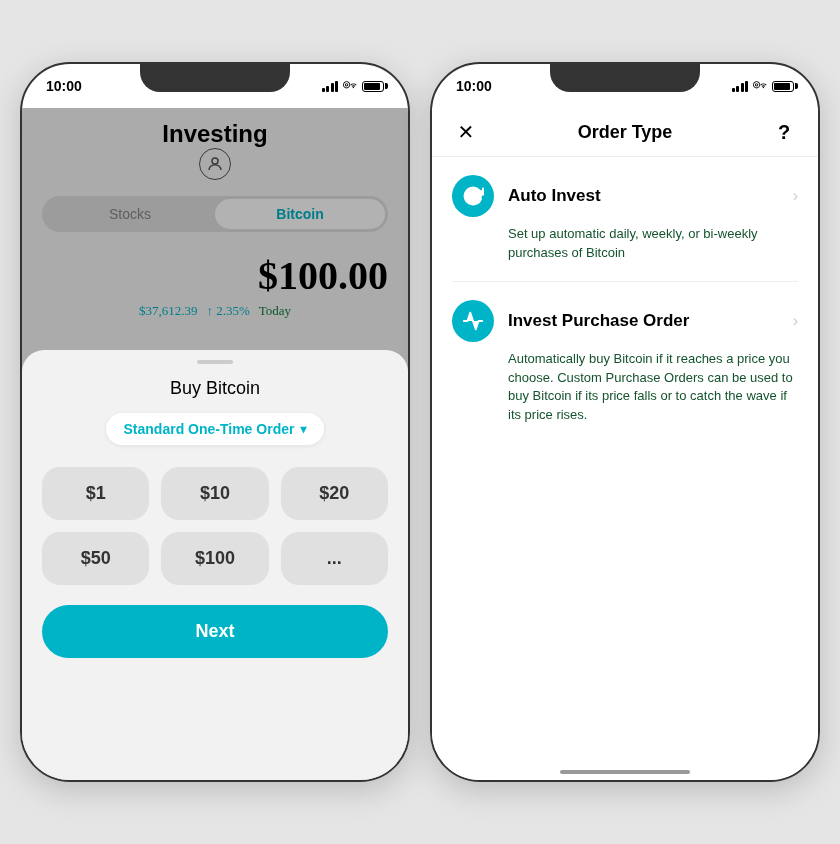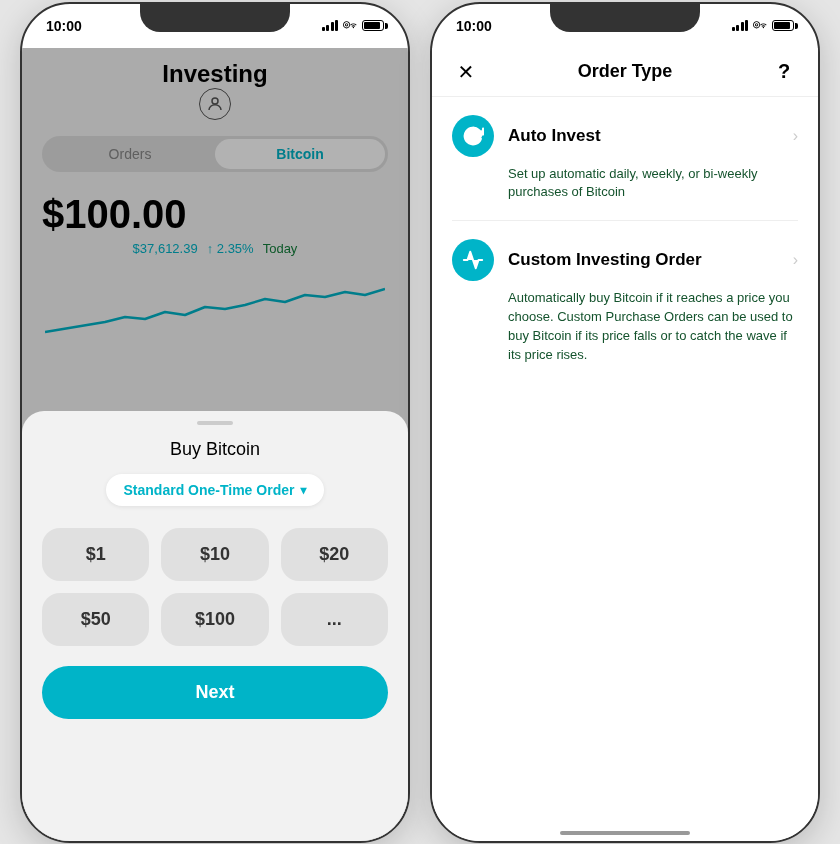--- a/index.html
+++ b/index.html
@@ -10,21 +10,21 @@
       display: flex;
       align-items: center;
       justify-content: center;
       gap: 20px;
       font-family: -apple-system, BlinkMacSystemFont, 'Segoe UI', sans-serif;
     }
 
     
     .phone {
       width: 390px;
-      height: 841px;
+      height: 720px;
       background: #fff;
       border-radius: 50px;
       border: 2px solid #333;
       position: relative;
       overflow: hidden;
       box-shadow: 0 8px 32px rgba(0,0,0,0.18);
     }
 
     
     .phone-notch {
@@ -145,22 +145,23 @@
       font-size: 14px;
       font-weight: 500;
       color: #888;
     }
     .left-phone .tab.active {
       background: #fff;
       color: #00b4c8;
       font-weight: 600;
     }
     .left-phone .price-area {
-      text-align: left;
+      text-align: right;
       margin-bottom: 11px;
+      font-family: Liberation Serif, serif;
     }
     .left-phone .main-price {
       font-size: 40px;
       font-weight: 700;
       color: #000;
     }
     .left-phone .price-sub {
       display: flex;
       justify-content: center;
       align-items: center;
@@ -373,21 +374,21 @@
       <div class="top-bar">
         <span class="app-title">Investing</span>
         <div class="profile-icon">
           <svg width="18" height="18" viewBox="0 0 24 24" fill="none" stroke="#555" stroke-width="2">
               <circle cx="12" cy="8" r="4"></circle>
               <path d="M4 20c0-4 3.6-7 8-7s8 3 8 7"></path>
             </svg>
         </div>
       </div>
       <div class="tab-bar">
-        <div class="tab">Orders</div>
+        <div class="tab">Stocks</div>
         <div class="tab active">Bitcoin</div>
       </div>
       <div class="price-area">
         <div class="main-price">$100.00</div>
         <div class="price-sub">
           <span class="btc-price">$37,612.39</span>
           <span class="change">↑ 2.35%</span>
           <span class="period">Today</span>
         </div>
       </div>
@@ -468,21 +469,21 @@
       <div class="order-divider"></div>
 
       <div class="order-option">
         <div class="order-option-header">
           <div class="order-icon-circle">
 
             <svg viewBox="0 0 24 24" fill="none" stroke="#fff" stroke-width="2.2" stroke-linecap="round" stroke-linejoin="round">
               <polyline points="22 12 18 12 15 21 9 3 6 12 2 12"></polyline>
             </svg>
           </div>
-          <span class="order-option-title">Custom Investing Order</span>
+          <span class="order-option-title">Invest Purchase Order</span>
           <span class="order-chevron">›</span>
         </div>
         <p class="order-option-desc">Automatically buy Bitcoin if it reaches a price you choose. Custom Purchase Orders can be used to buy Bitcoin if its price falls or to catch the wave if its price rises.</p>
       </div>
     </div>
   </div>
   <div class="home-indicator"></div>
 </div>
 
 </body></html>

